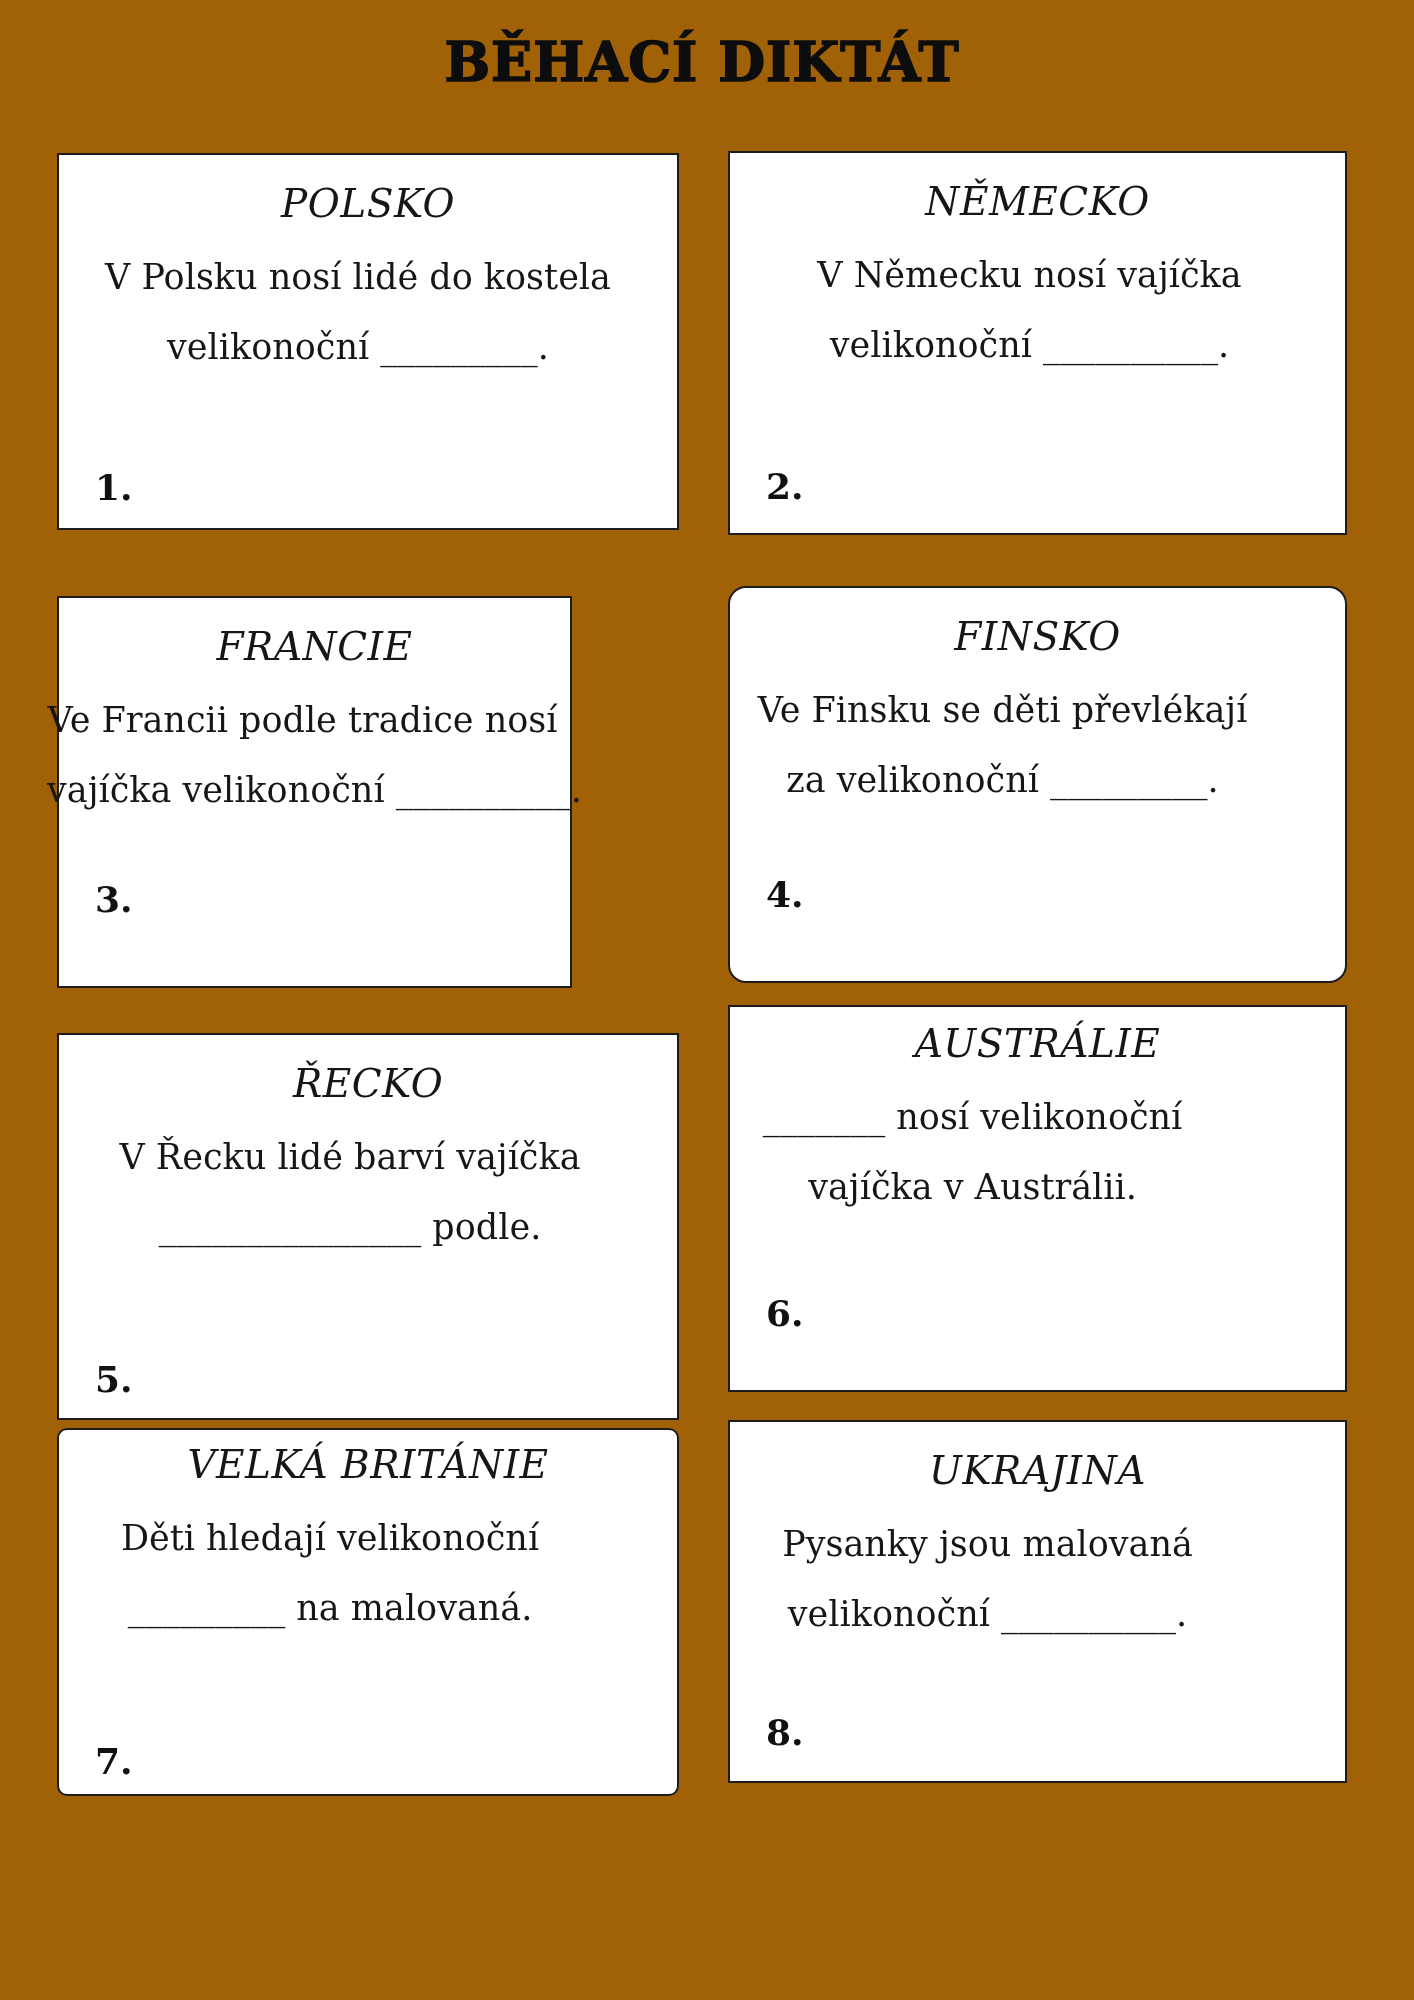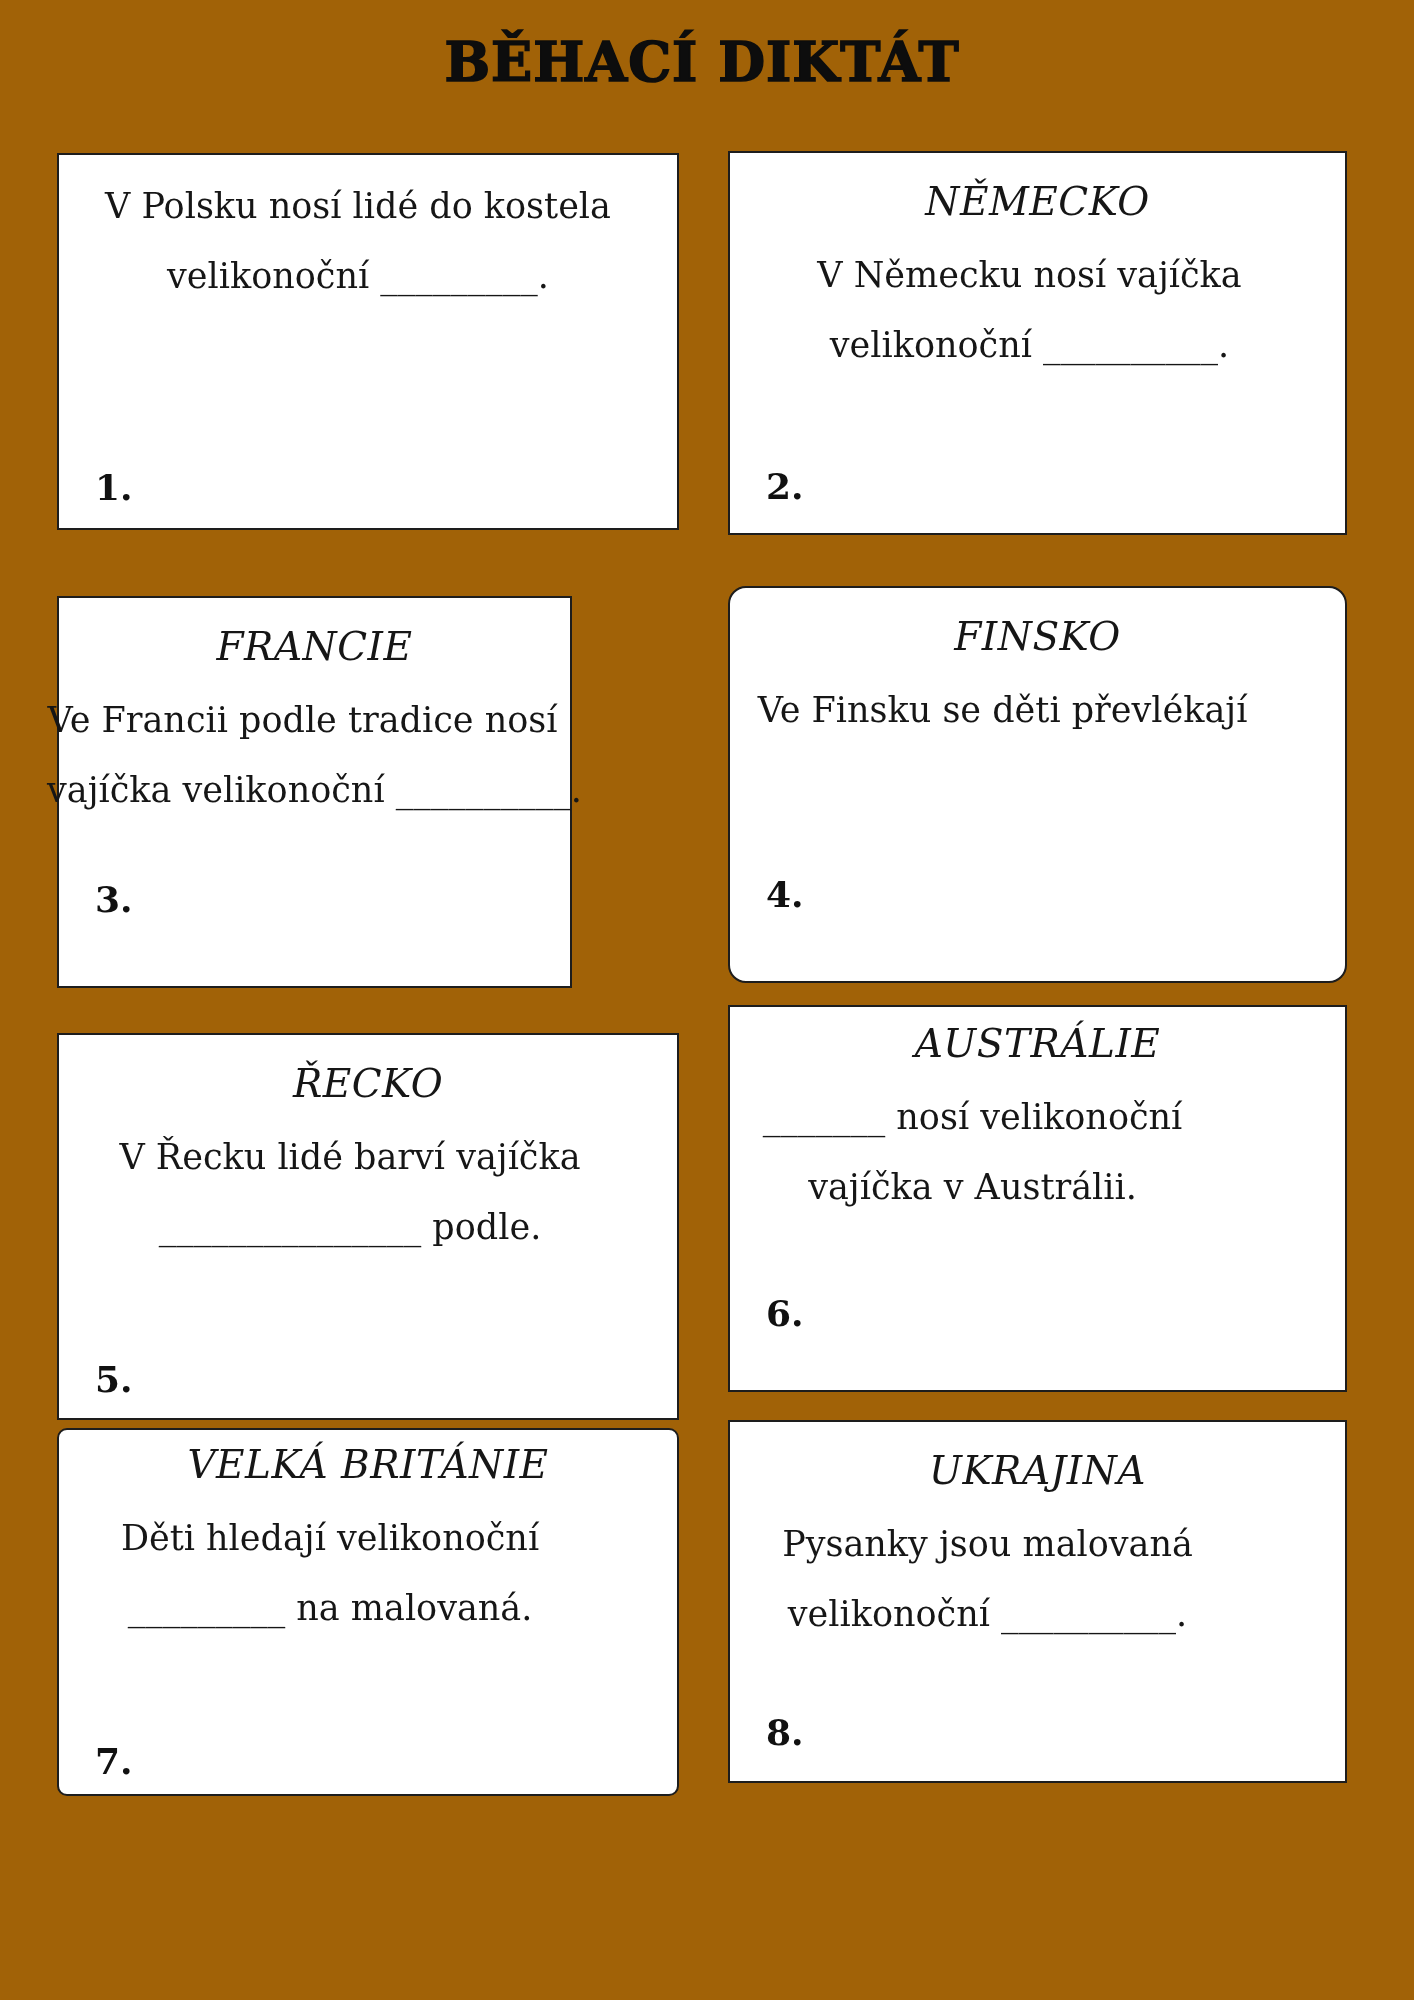--- a/index.html
+++ b/index.html
@@ -90,20 +90,21 @@
   .c8 .card-num { bottom: 28px; }
 </style>
 </head>
 <body>
 
 <div class="page">
 
   <div class="doc-title">BĚHACÍ DIKTÁT</div>
 
   <div class="card c1">
+    <div class="card-title">POLSKO</div>
     <div class="card-body">
       <div>V Polsku nosí lidé do kostela</div>
       <div>velikonoční _________.</div>
     </div>
     <div class="card-num">1.</div>
   </div>
 
   <div class="card c2">
     <div class="card-title">NĚMECKO</div>
     <div class="card-body">
@@ -119,20 +120,21 @@
       <div>Ve Francii podle tradice nosí</div>
       <div>vajíčka velikonoční __________.</div>
     </div>
     <div class="card-num">3.</div>
   </div>
 
   <div class="card c4">
     <div class="card-title">FINSKO</div>
     <div class="card-body">
       <div>Ve Finsku se děti převlékají</div>
+      <div>za velikonoční _________.</div>
     </div>
     <div class="card-num">4.</div>
   </div>
 
   <div class="card c5">
     <div class="card-title">ŘECKO</div>
     <div class="card-body">
       <div>V Řecku lidé barví vajíčka</div>
       <div>_______________ podle.</div>
     </div>

